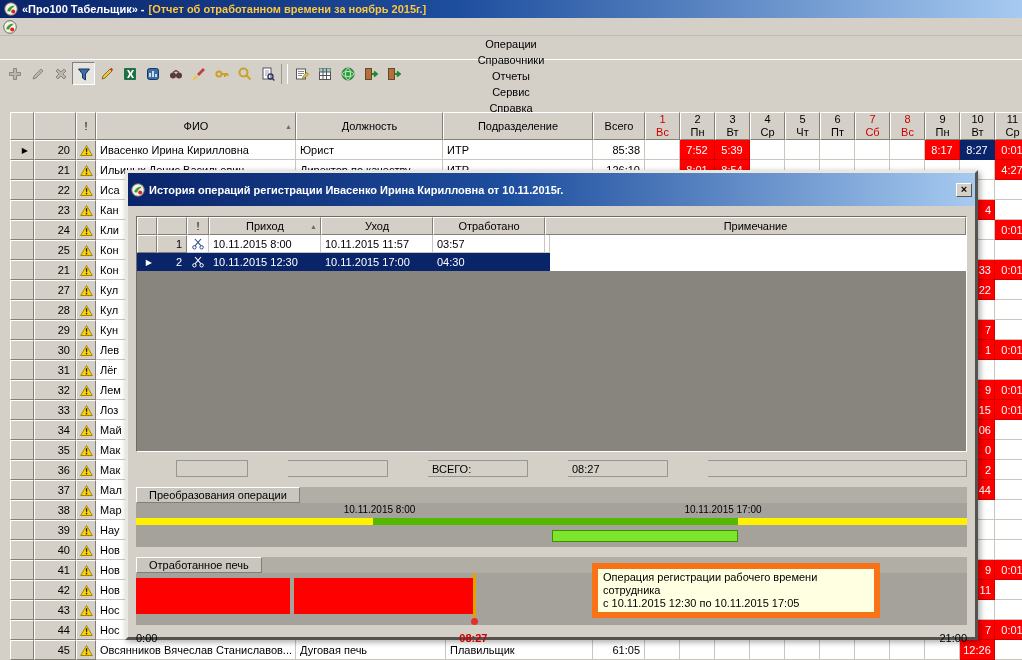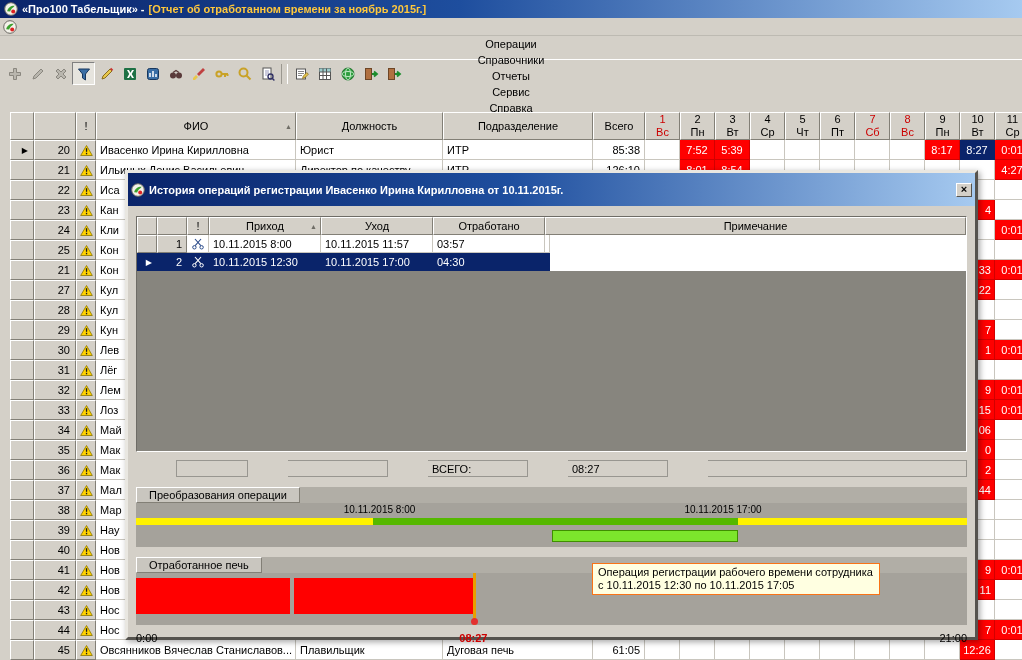--- a/index.html
+++ b/index.html
@@ -83,21 +83,21 @@
   .wbar{position:absolute;top:5px;height:36px;background:var(--red,#FF0000);}
   .wbar.b1{left:0;width:18.5%;}
   .wbar.b2{left:19%;width:21.5%;}
   .wk-line{position:absolute;left:40.6%;top:0;bottom:0;width:3px;background:var(--orange,#E8A000);}
   .wk-line::after{content:'';position:absolute;left:-2px;bottom:0;width:7px;height:7px;border-radius:50%;background:#e23030;}
   .d-scale{position:relative;height:22px;margin-top:3px;}
   .sc-start{position:absolute;left:0;top:4px;}
   .sc-cur{position:absolute;left:40.6%;top:4px;transform:translateX(-50%);color:#CC0000;font-weight:bold;}
   .sc-end{position:absolute;right:0;top:4px;margin-left:39px;}
   .tooltip{position:absolute;left:464px;top:357px;width:288px;background:var(--ttbg,#FFFFE1);
-           border:1px solid #f97316;padding:2px 5px;font-size:11px;line-height:13px;z-index:5;}
+           border:6px solid #f97316;padding:2px 5px;font-size:11px;line-height:13px;z-index:5;}
 </style>
 </head>
 <body>
 
 <div class="titlebar">
   <span>
       <svg width="14" height="14" viewBox="0 0 14 14">
         <circle cx="7" cy="7" r="6.3" fill="#f4f2ea" stroke="#6a6862"></circle>
         <path d="M3.2 9.2 C3.8 5.4 7.6 3.4 10.8 3.8 C9.4 5.6 7.4 6 6.2 9.6 Z" fill="#3BA02E"></path>
         <circle cx="9.2" cy="9.4" r="2" fill="#D22"></circle>
@@ -1001,22 +1001,22 @@
         <div class="c hcell w-ind"></div>
         <div class="c hcell w-num">45</div>
         <div class="c hcell w-warn">
           <svg width="13" height="11" viewBox="0 0 13 11">
             <polygon points="6.5,0.5 12.3,10.5 0.7,10.5" fill="#FFD200" stroke="#8a7500" stroke-width="0.8"></polygon>
             <rect x="5.9" y="3.2" width="1.3" height="3.6" fill="#1a1a1a"></rect>
             <rect x="5.9" y="7.8" width="1.3" height="1.5" fill="#1a1a1a"></rect>
           </svg>
         </div>
         <div class="c txt w-fio">Овсянников Вячеслав Станиславов...</div>
+        <div class="c txt w-dep">Дуговая печь</div>
         <div class="c txt w-pos">Плавильщик</div>
-        <div class="c txt w-dep">Дуговая печь</div>
         <div class="c tot w-tot">61:05</div>
         <div class="dayc">
           <div class="c day w"></div>
           <div class="c day w"></div>
           <div class="c day w"></div>
           <div class="c day w"></div>
           <div class="c day w"></div>
           <div class="c day w"></div>
           <div class="c day w"></div>
           <div class="c day w"></div>

